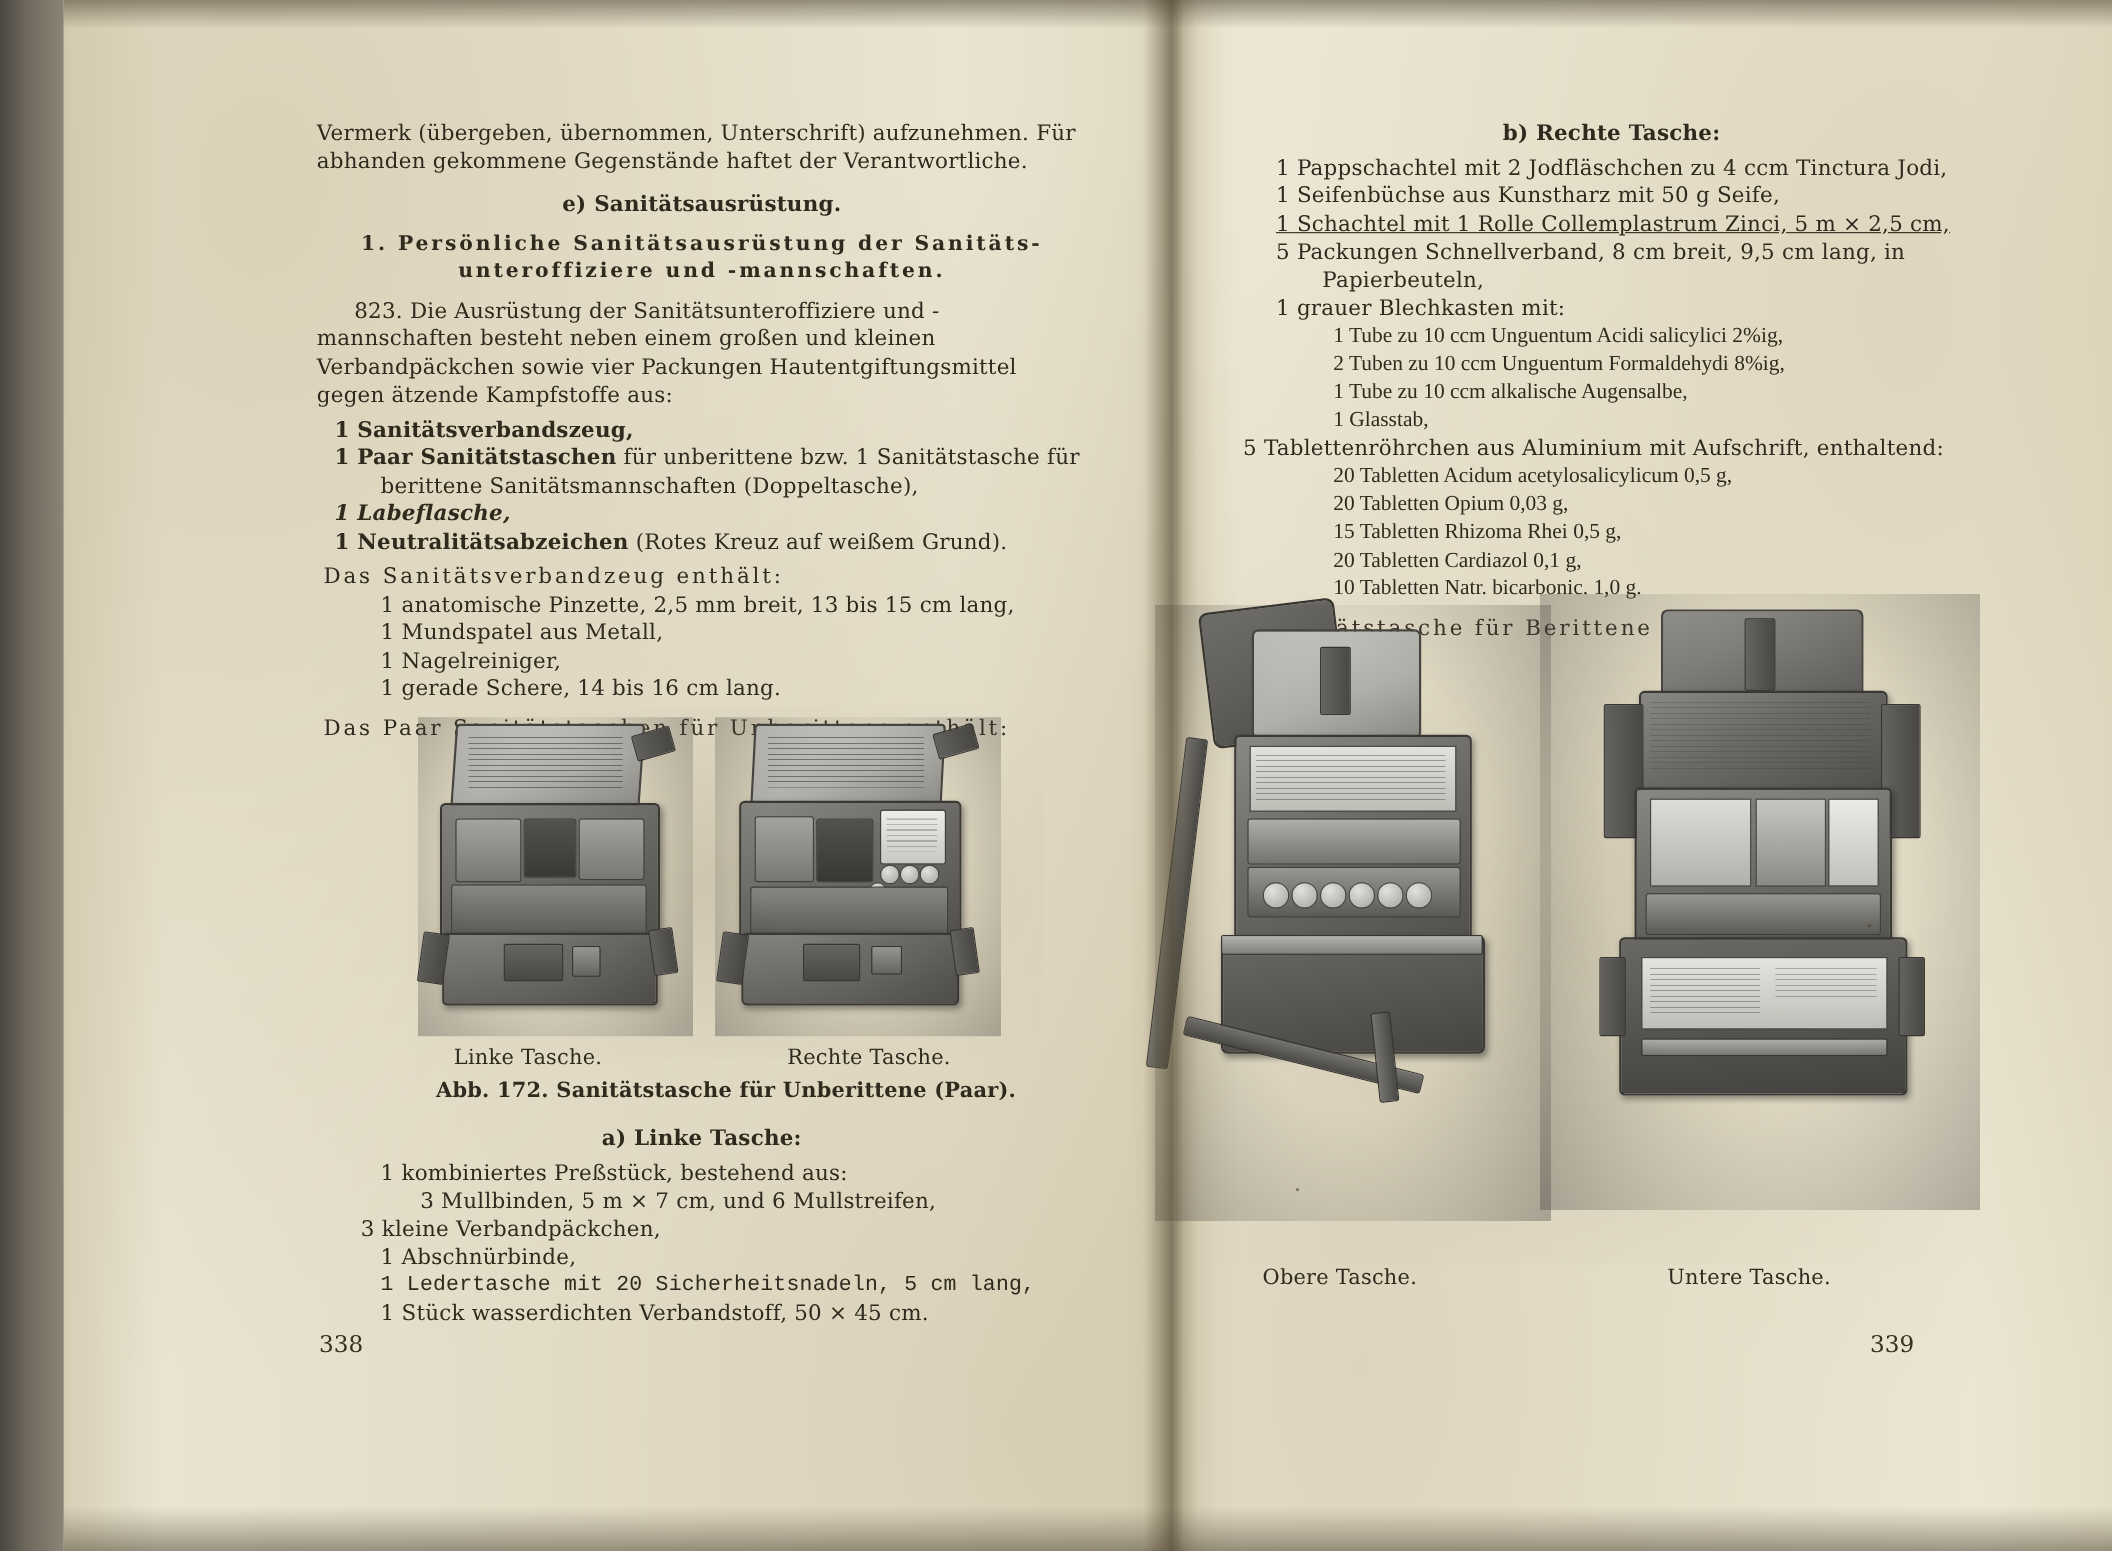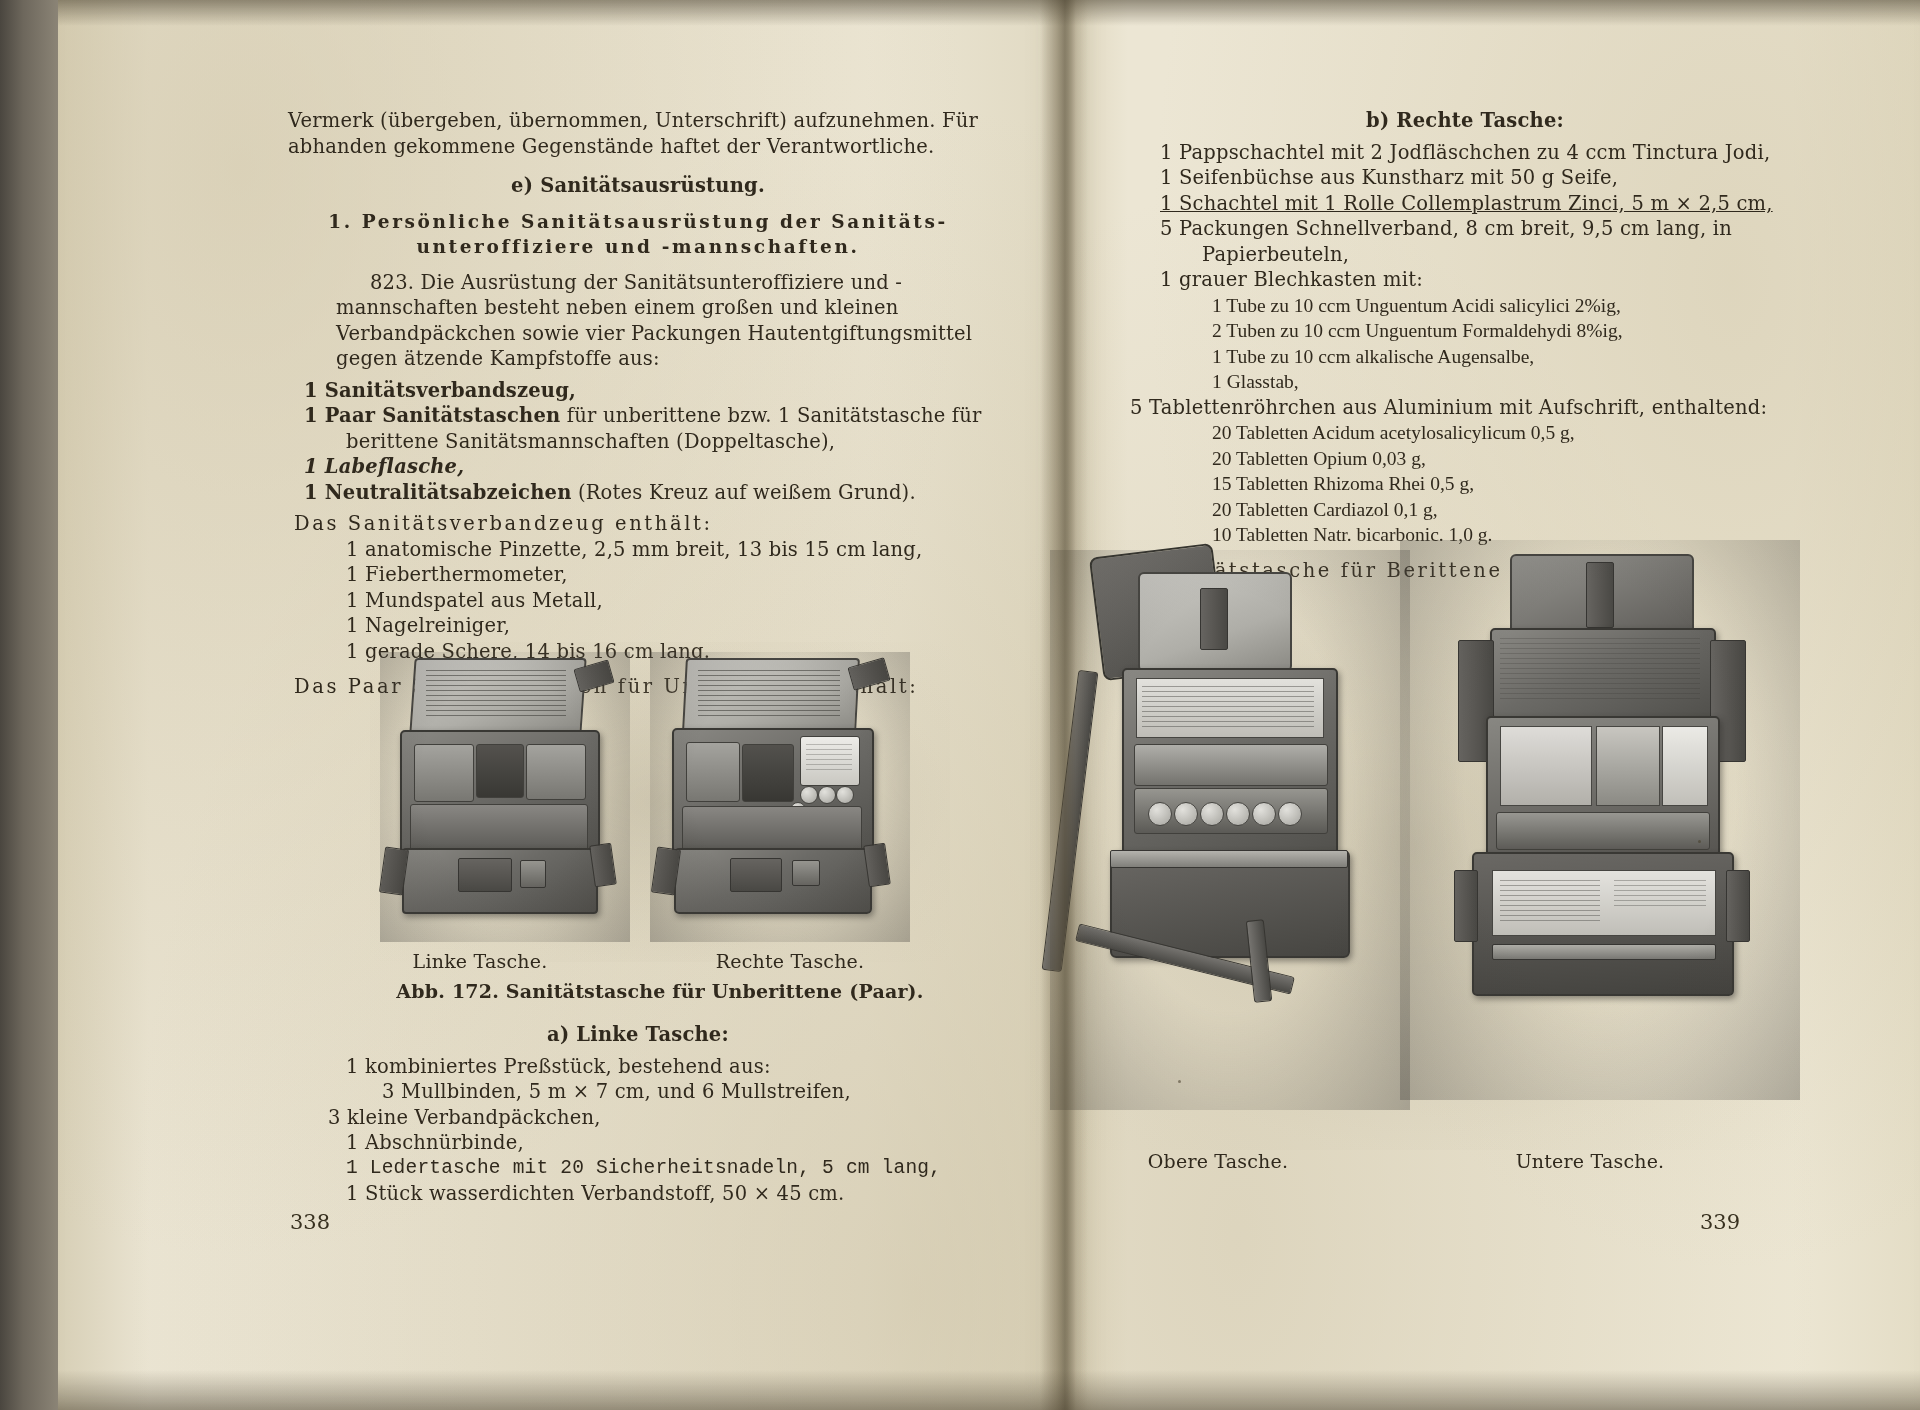--- a/index.html
+++ b/index.html
@@ -87,21 +87,21 @@
   .txt {
     font-size: 19.5px;
     line-height: 25.5px;
   }
   .b { font-weight: bold; }
   .center { text-align: center; }
   .sp { letter-spacing: 2.6px; }
   .latin { font-family: "Liberation Serif", serif; letter-spacing: 0; }
 
   p { margin: 0; }
-  .ind { text-indent: 34px; margin-left: 48px; }
+  .ind { text-indent: 34px; }
   .hang { padding-left: 42px; text-indent: -42px; }
   .lvl1 { padding-left: 30px; }
   .lvl2 { padding-left: 66px; }
 
   .heading { text-align: center; font-weight: bold; }
   .gap6 { height: 6px; }
   .gap10 { height: 10px; }
   .gap14 { height: 14px; }
 
   .caption {
@@ -224,21 +224,20 @@
       <p class="hang" style="padding-left:28px;">
         <span class="b">1 Neutralitätsabzeichen</span><span> (Rotes Kreuz auf weißem Grund).</span>
       </p>
     </div>
 
     <div class="gap6"></div>
     <p class="sp" style="padding-left:6px;">Das Sanitätsverbandzeug enthält:</p>
 
     <div class="lvl2" style="padding-left:58px;">
       <p>1 anatomische Pinzette, 2,5 mm breit, 13 bis 15 cm lang,</p>
-      <p>1 Fieberthermometer,</p>
       <p>1 Mundspatel aus Metall,</p>
       <p>1 Nagelreiniger,</p>
       <p>1 gerade Schere, 14 bis 16 cm lang.</p>
     </div>
 
     <div class="gap10"></div>
     <p class="sp" style="padding-left:6px;">Das Paar Sanitätstaschen für Unberittene enthält:</p>
   </div>
 
   <div class="figure" style="left:380px; top:652px; width:560px; height:300px;">

